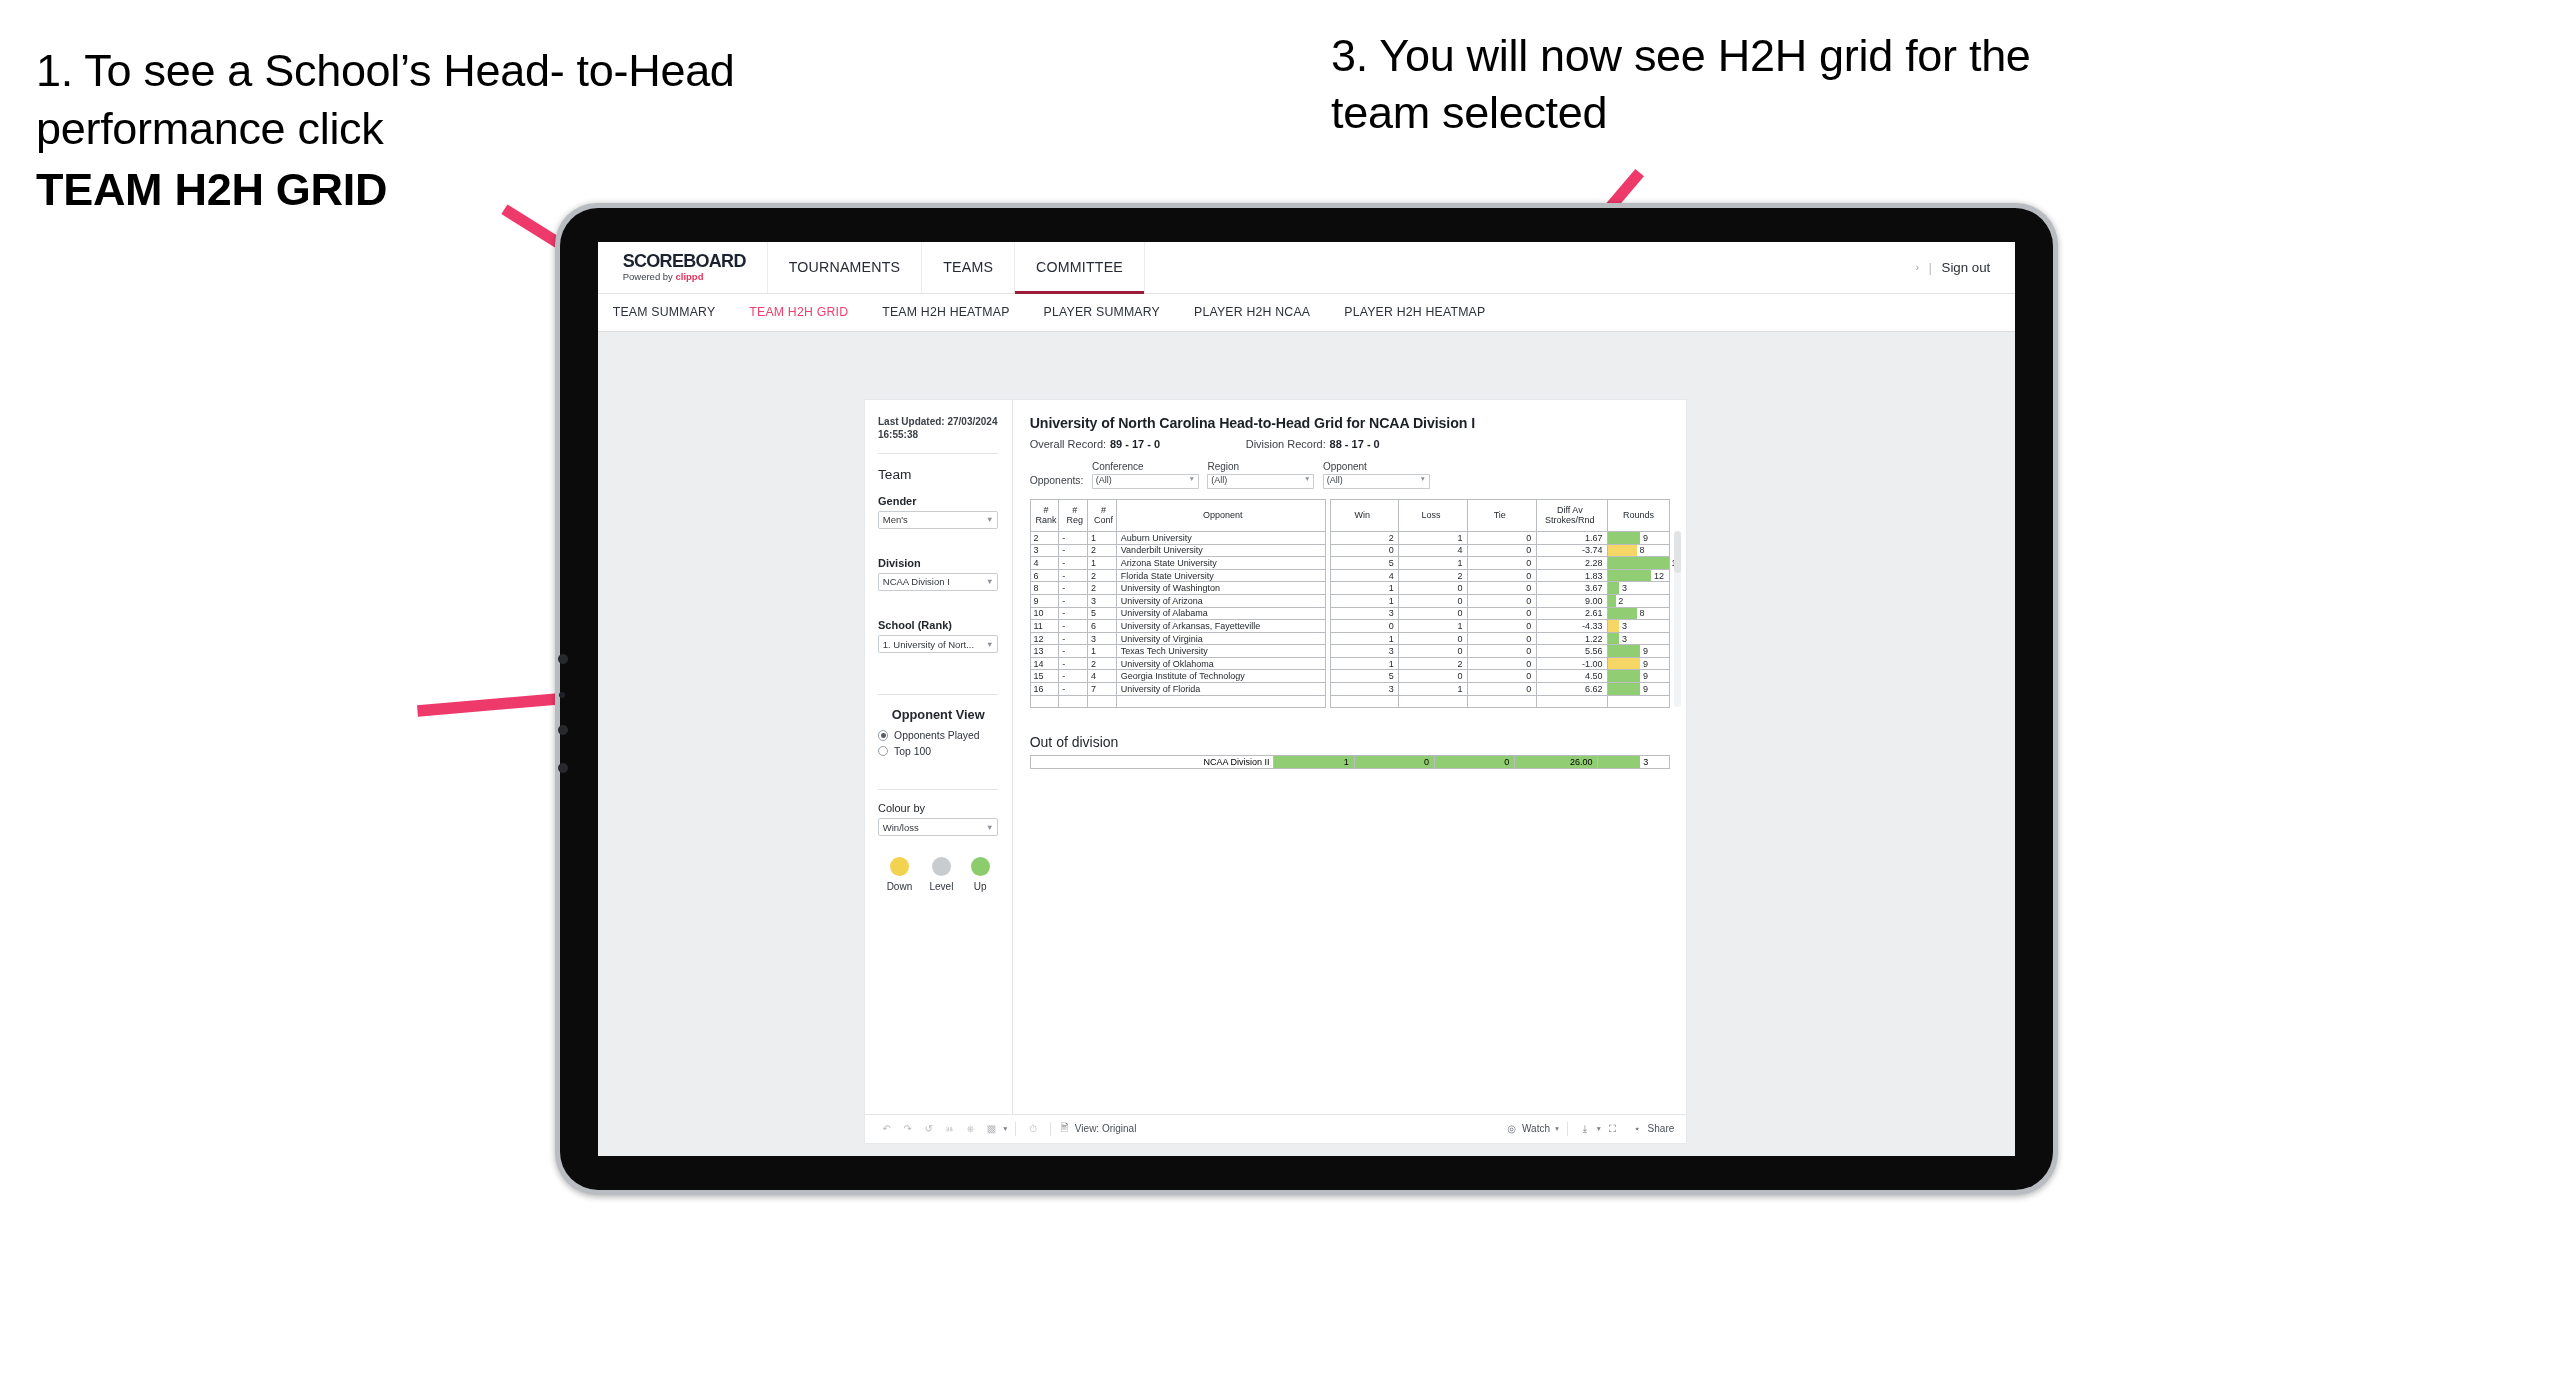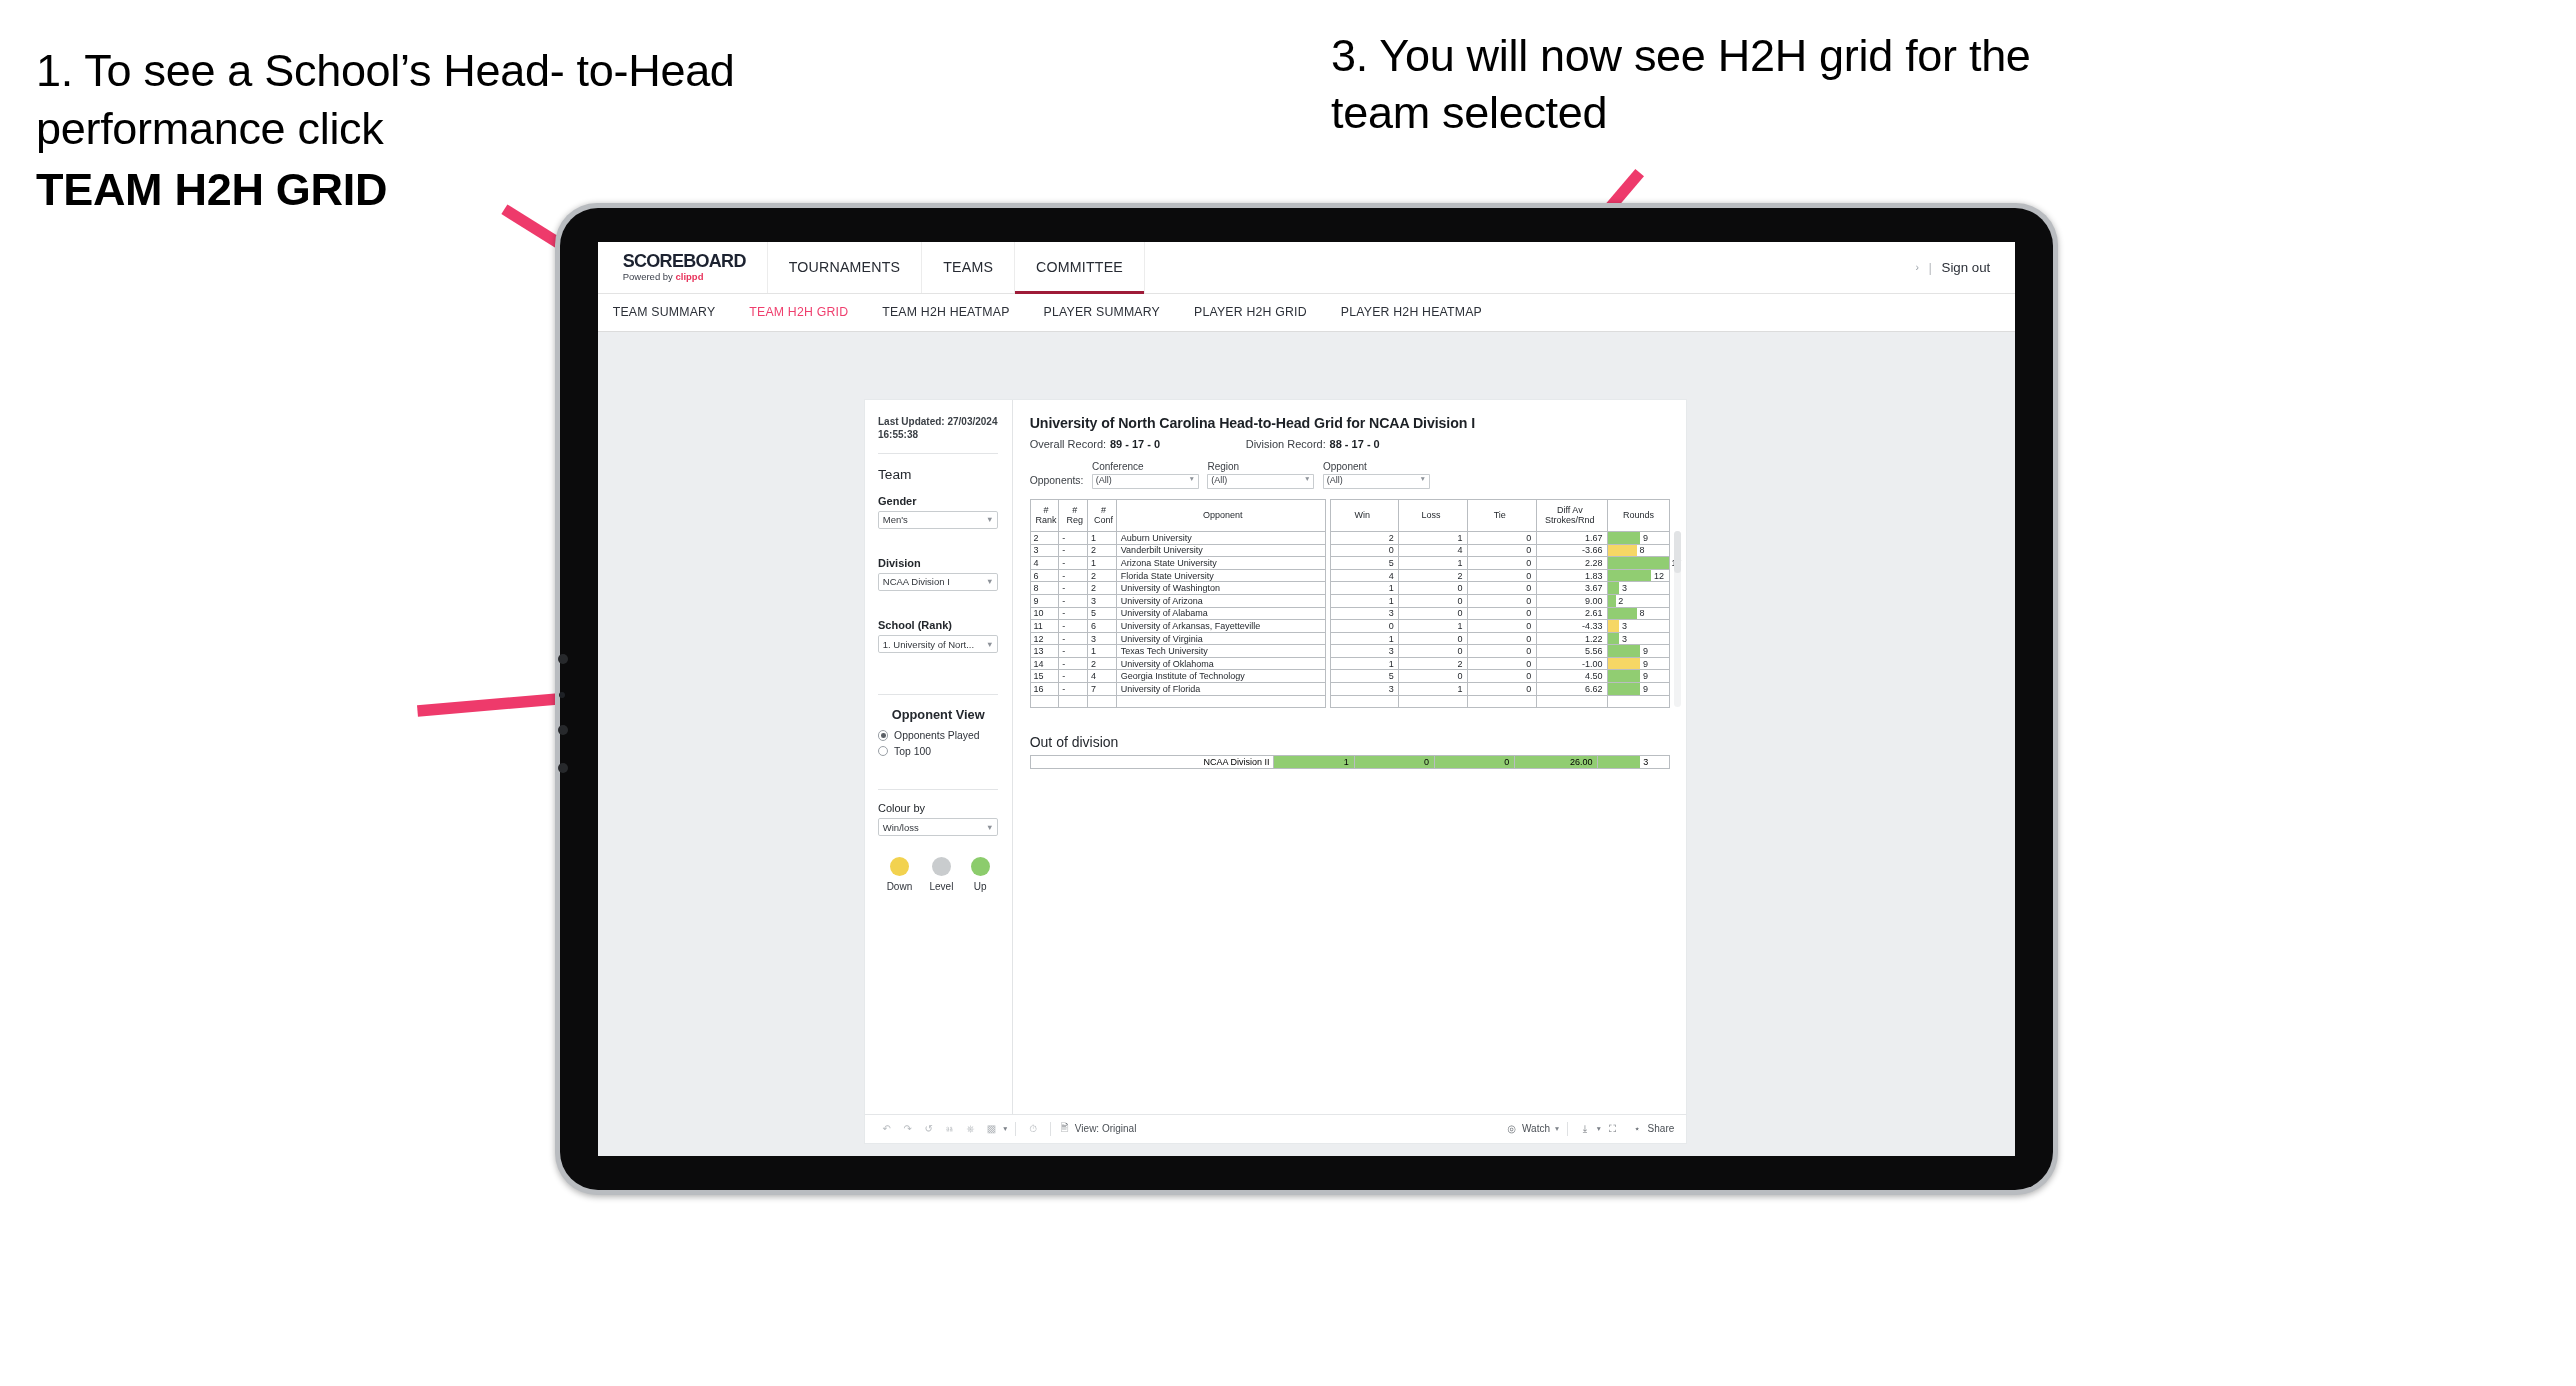--- a/index.html
+++ b/index.html
@@ -290,21 +290,21 @@
             <span class="hr-sep">|</span>
             <span>Sign out</span>
           </div>
         </div>
 
         <div class="subnav">
           <div class="subnav-item">TEAM SUMMARY</div>
           <div class="subnav-item active">TEAM H2H GRID</div>
           <div class="subnav-item">TEAM H2H HEATMAP</div>
           <div class="subnav-item">PLAYER SUMMARY</div>
-          <div class="subnav-item">PLAYER H2H GRID</div>
+          <div class="subnav-item">PLAYER H2H NCAA</div>
           <div class="subnav-item">PLAYER H2H HEATMAP</div>
         </div>
 
         <div class="canvas">
           <div class="viz">
             <div class="viz-body">
 
               <div class="side">
                 <div class="last-updated">Last Updated: 27/03/2024 16:55:38</div>
                 <div class="side-rule"></div>
@@ -441,21 +441,21 @@
                         </tr>
                         <tr>
                           <td class="c-rank">3</td>
                           <td class="c-reg">-</td>
                           <td class="c-conf">2</td>
                           <td class="c-opp">Vanderbilt University</td>
                           <td class="sep-col"></td>
                           <td class="c-num cell-yellow">0</td>
                           <td class="c-num cell-yellow">4</td>
                           <td class="c-num cell-yellow">0</td>
-                          <td class="c-diff cell-yellow">-3.66</td>
+                          <td class="c-diff cell-yellow">-3.74</td>
                           <td class="c-rounds">
                             <div class="rounds-bar" style="width:47%;background:#f6d765;"></div>
                             <div class="rounds-num" style="left:47%;">8</div>
                           </td>
                         </tr>
                         <tr>
                           <td class="c-rank">4</td>
                           <td class="c-reg">-</td>
                           <td class="c-conf">1</td>
                           <td class="c-opp">Arizona State University</td>

